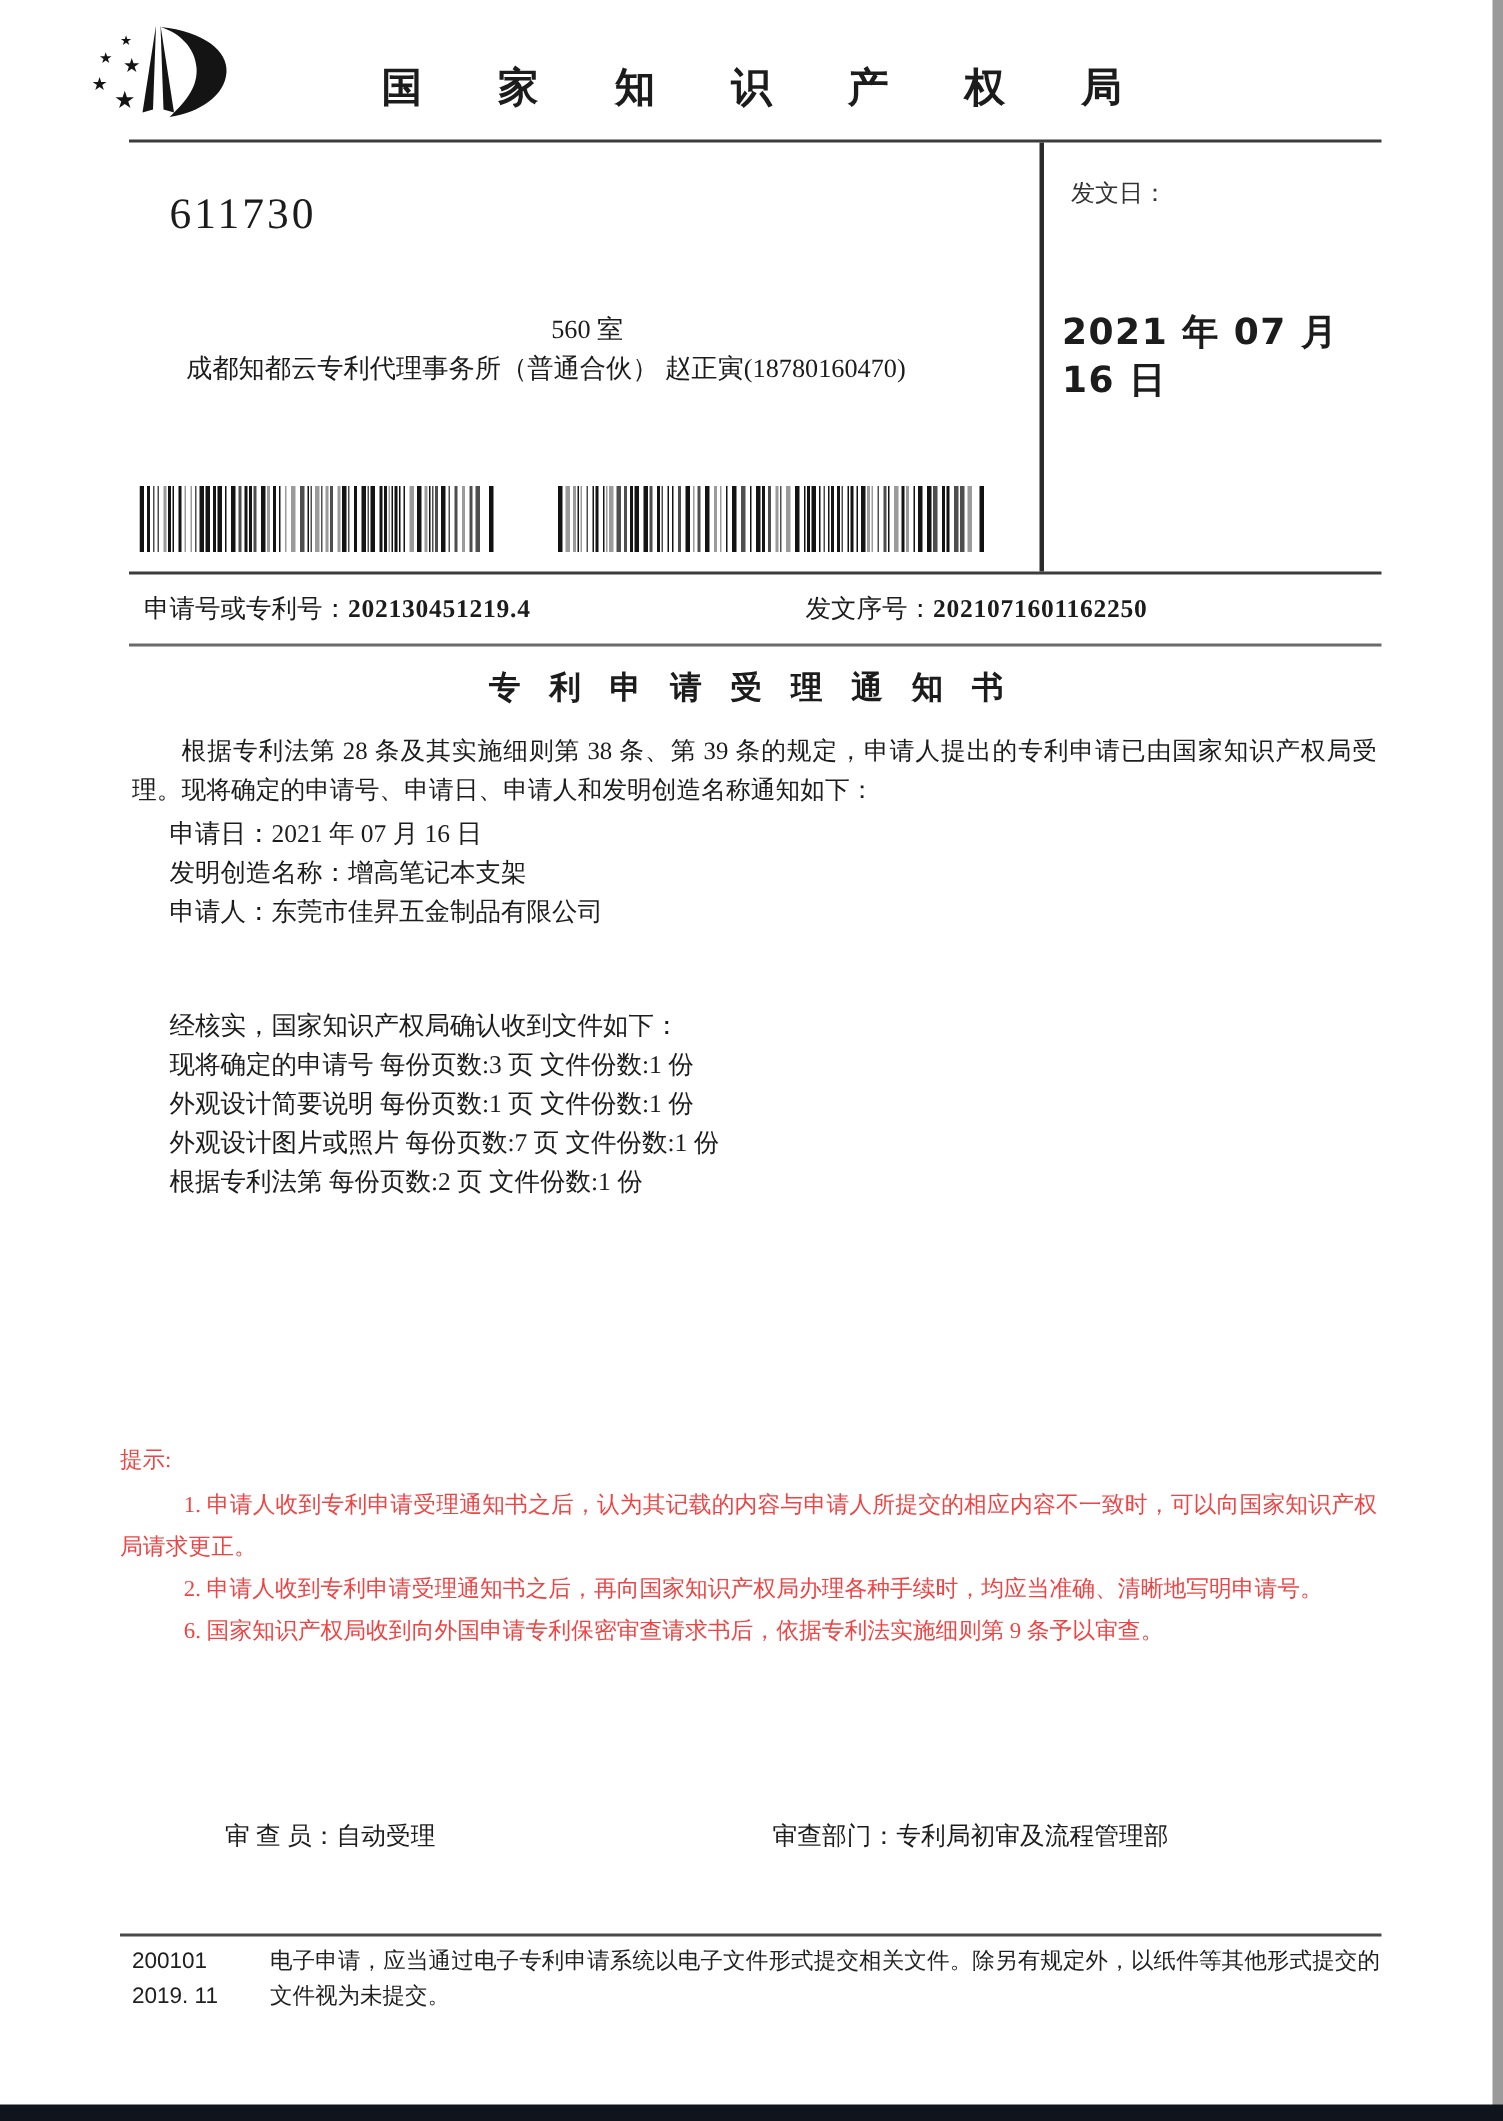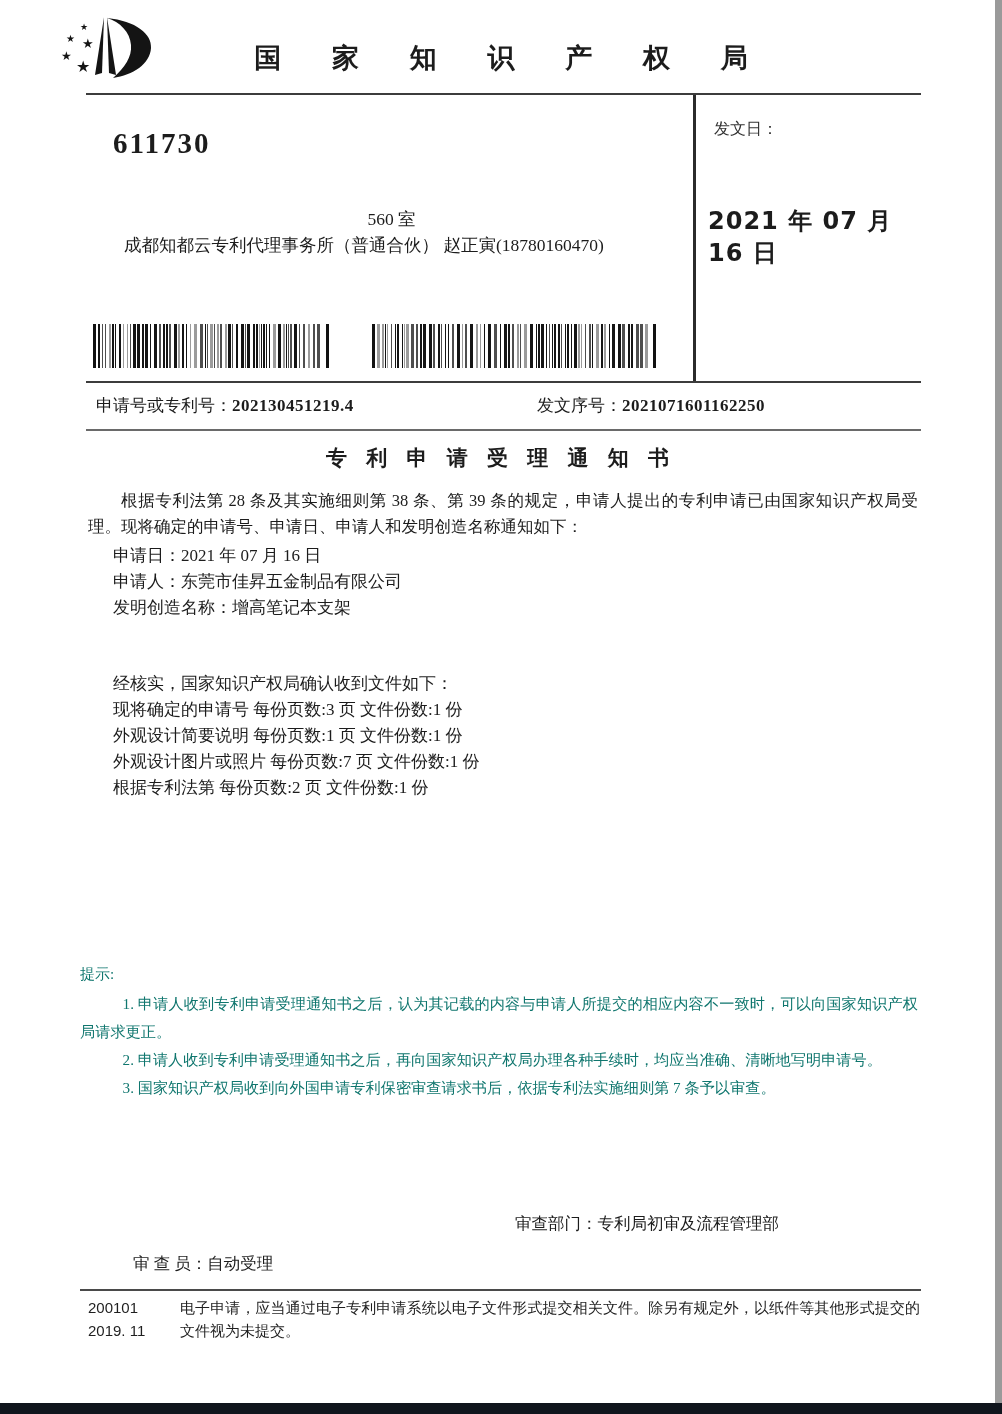--- a/index.html
+++ b/index.html
@@ -17,21 +17,21 @@
   .logo{position:absolute;left:58px;top:12px;width:120px;height:80px;}
   .agency-title{
     position:absolute;top:40px;left:0;width:1002px;text-align:center;
     font-size:27px;font-weight:bold;letter-spacing:22px;padding-left:22px;box-sizing:border-box;
   }
 
   
   .top-box{position:absolute;left:86px;top:93px;width:835px;height:286px;
     border-top:2px solid #3c3c3c;border-bottom:2px solid #3c3c3c;}
   .box-divider{position:absolute;left:607px;top:0;width:3px;height:100%;background:#2b2b2b;}
-  .postal-code{position:absolute;left:27px;top:32px;font-size:29px;font-weight:bold;letter-spacing:2px;}
+  .postal-code{position:absolute;left:27px;top:32px;font-size:29px;font-weight:normal;letter-spacing:2px;}
   .addr1{position:absolute;left:18px;top:82px;width:575px;font-size:17.5px;}
   .addr2{position:absolute;left:18px;top:112px;width:575px;text-align:center;font-size:17.5px;}
   .addr3{position:absolute;left:38px;top:138px;width:575px;font-size:17.5px;}
   .issue-date-label{position:absolute;left:628px;top:24px;font-size:16px;color:#333;}
   .issue-date{position:absolute;left:622px;top:110px;font-size:24px;font-weight:600;
     font-family:"DejaVu Sans","Liberation Sans",sans-serif;letter-spacing:1px;}
   .barcode{position:absolute;top:229px;height:44px;overflow:hidden;}
   .barcode i{position:absolute;top:0;bottom:0;display:block;}
   .barcode1{left:7px;width:237px;}
   .barcode2{left:286px;width:285px;}
@@ -43,28 +43,28 @@
   .ref-value{font-weight:bold;letter-spacing:0.5px;}
   .rule-mid{position:absolute;left:86px;top:429px;width:835px;height:2px;background:#6a6a6a;}
 
   
   .notice-title{position:absolute;top:444px;left:0;width:1002px;text-align:center;
     font-size:21px;font-weight:bold;letter-spacing:7px;}
   .intro{position:absolute;left:88px;top:488px;width:830px;font-size:16.5px;
     line-height:26px;text-indent:2em;text-align:justify;}
   .fields{position:absolute;left:113px;top:543px;font-size:17px;line-height:26px;}
   .received{position:absolute;left:113px;top:671px;font-size:17px;line-height:26px;}
-  .tips{position:absolute;left:80px;top:960px;width:838px;font-size:15.2px;line-height:28px;color:#0f766e;}
+  .tips{position:absolute;left:80px;top:960px;width:838px;font-size:15.2px;line-height:28px;color:#ef4444;}
   .tips .tips-label{font-size:15px;}
   .tips p{margin:0;text-indent:2.8em;text-align:justify;}
   .tips p.first{margin-top:2px;}
 
   
   .exam-row{position:absolute;left:0;top:1213px;width:1002px;font-size:16.5px;}
-  .examiner{position:absolute;left:133px;top:0;margin-top:40px;}
+  .examiner{position:absolute;left:150px;top:0;}
   .department{position:absolute;left:515px;top:0;}
 
   
   .rule-footer{position:absolute;left:80px;top:1289px;width:841px;height:2px;background:#4a4a4a;}
   .footer{position:absolute;left:80px;top:1297px;width:845px;
     font-family:"Liberation Sans","DejaVu Sans",sans-serif;font-size:15px;line-height:22.5px;color:#1f1f1f;}
   .footer-code{position:absolute;left:8px;top:0;}
   .footer-date{position:absolute;left:8px;top:23px;}
   .footer-text{position:absolute;left:100px;top:0;width:740px;}
   .footer-text p{margin:0;text-align:justify;}
@@ -238,37 +238,37 @@
       <span>发文序号：</span><span class="ref-value">2021071601162250</span>
     </div>
   </div>
   <div class="rule-mid"></div>
 
   <div class="notice-title">专 利 申 请 受 理 通 知 书</div>
   <div class="intro">根据专利法第 28 条及其实施细则第 38 条、第 39 条的规定，申请人提出的专利申请已由国家知识产权局受理。现将确定的申请号、申请日、申请人和发明创造名称通知如下：</div>
 
   <div class="fields">
     <div><span>申请日：</span><span>2021 年 07 月 16 日</span></div>
+    <div><span>发明创造名称：</span><span>增高笔记本支架</span></div>
     <div><span>申请人：</span><span>东莞市佳昇五金制品有限公司</span></div>
-    <div><span>发明创造名称：</span><span>增高笔记本支架</span></div>
   </div>
 
   <div class="received">
     <div>经核实，国家知识产权局确认收到文件如下：</div>
     <div>现将确定的申请号  每份页数:3 页  文件份数:1 份</div>
     <div>外观设计简要说明  每份页数:1 页  文件份数:1 份</div>
     <div>外观设计图片或照片  每份页数:7 页  文件份数:1 份</div>
     <div>根据专利法第  每份页数:2 页  文件份数:1 份</div>
   </div>
 
   <div class="tips">
     <div class="tips-label">提示:</div>
     <p class="first">1. 申请人收到专利申请受理通知书之后，认为其记载的内容与申请人所提交的相应内容不一致时，可以向国家知识产权局请求更正。</p>
     <p>2. 申请人收到专利申请受理通知书之后，再向国家知识产权局办理各种手续时，均应当准确、清晰地写明申请号。</p>
-    <p>3. 国家知识产权局收到向外国申请专利保密审查请求书后，依据专利法实施细则第 7 条予以审查。</p>
+    <p>6. 国家知识产权局收到向外国申请专利保密审查请求书后，依据专利法实施细则第 9 条予以审查。</p>
   </div>
 
   <div class="exam-row">
     <div class="examiner">
       <span>审 查 员：</span><span>自动受理</span>
     </div>
     <div class="department">
       <span>审查部门：</span><span>专利局初审及流程管理部</span>
     </div>
   </div>

